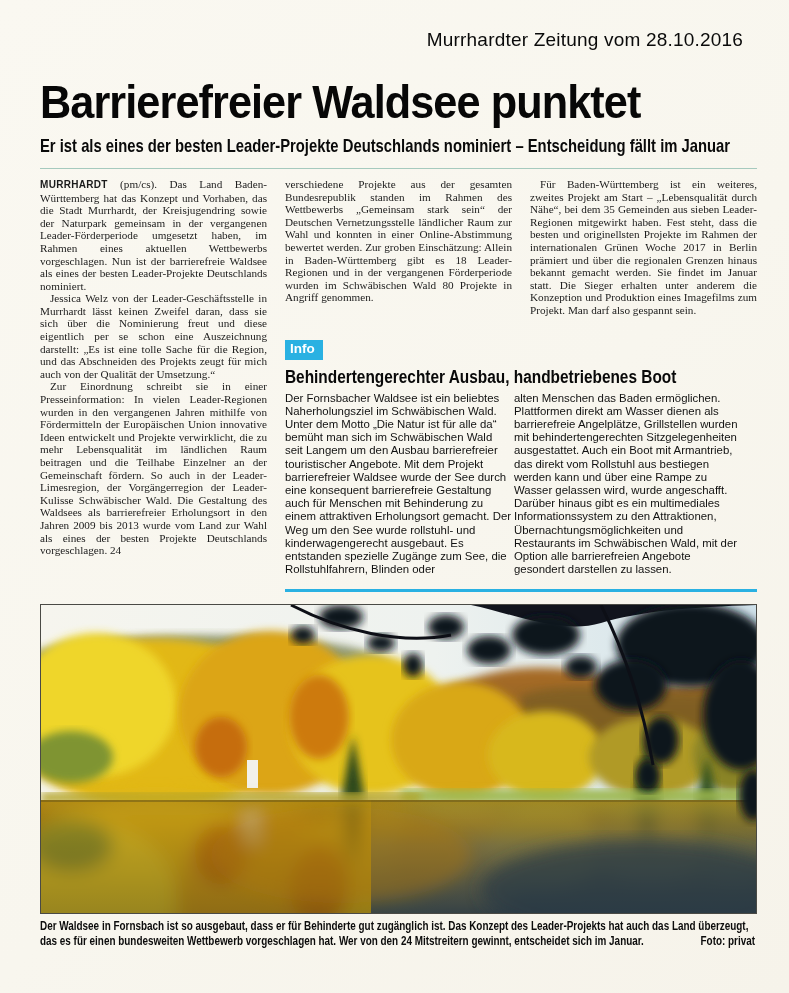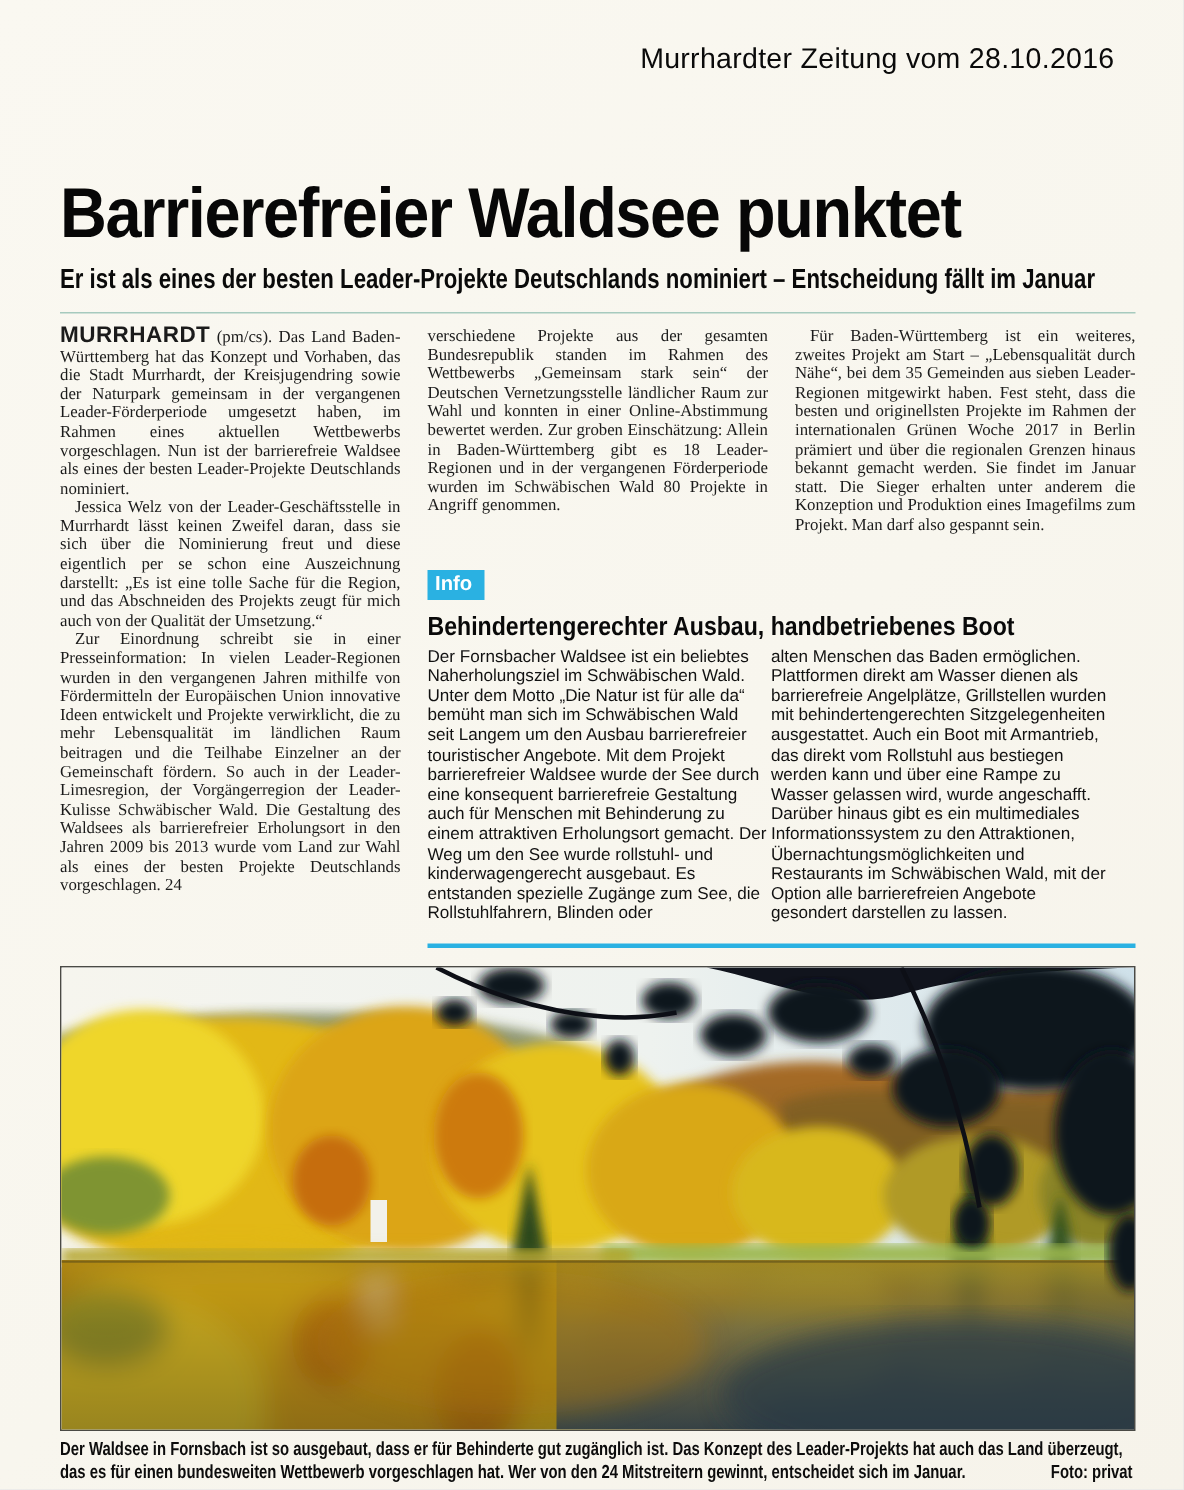--- a/index.html
+++ b/index.html
@@ -4,41 +4,41 @@
 <style>
   html,body{margin:0;padding:0;background:#e8e8e8;}
   .page{
     position:relative;width:789px;height:993px;margin:0 auto;
     background:linear-gradient(135deg,#faf8f1 0%,#f8f6ee 55%,#f6f3ea 100%);
     font-family:"Liberation Sans",sans-serif;color:#141414;overflow:hidden;
   }
   .masthead{
     position:absolute;top:29px;right:46px;font-size:19px;letter-spacing:.2px;color:#0a0a0a;
   }
-  .content{position:absolute;left:40px;top:78px;width:717px;margin-top:40px;}
+  .content{position:absolute;left:40px;top:78px;width:717px;}
   .headline{
     margin:0;font-size:47px;font-weight:700;line-height:1.02;letter-spacing:-1px;
     white-space:nowrap;transform:scaleX(.92);transform-origin:0 50%;color:#070707;
   }
   .subheadline{
     margin:9px 0 0 0;font-size:18.5px;font-weight:700;color:#0a0a0a;
     white-space:nowrap;width:126%;transform:scaleX(.8);transform-origin:0 50%;
   }
   .rule-teal{border:0;border-top:1.5px solid #a6cabe;margin:11px 0 9px 0;}
   .article-grid{
     display:grid;grid-template-columns:227px 227px 227px;column-gap:18px;
     font-family:"Liberation Serif",serif;font-size:11.2px;line-height:12.6px;
     text-align:justify;color:#1b1b1b;
   }
   .article-grid p{margin:0;hyphens:auto;-webkit-hyphens:auto;}
   .ind{text-indent:10px;}
   .col1{grid-column:1;grid-row:1 / span 2;}
   .col2{grid-column:2;grid-row:1;}
   .col3{grid-column:3;grid-row:1;}
-  .lead-loc{font-family:"Liberation Sans",sans-serif;font-weight:700;font-size:15px;letter-spacing:.3px;}
+  .lead-loc{font-family:"Liberation Sans",sans-serif;font-weight:700;font-size:10px;letter-spacing:.3px;}
   .infobox{grid-column:2 / 4;grid-row:2;margin-top:24px;font-family:"Liberation Sans",sans-serif;text-align:left;}
   .info-head{display:flex;align-items:flex-start;flex-direction:column;}
   .info-chip{background:#2ab1e2;color:#fff;font-weight:700;font-size:13.5px;line-height:1;padding:2px 8px 4px 5px;}
   .info-line{flex:1;height:5px;background:#2ab1e2;}
   .info-title{
     margin:11px 0 8px 0;font-size:17.5px;font-weight:700;color:#090909;
     white-space:nowrap;transform:scaleX(.88);transform-origin:0 50%;
   }
   .info-cols{display:flex;column-gap:2px;font-size:11.4px;line-height:13.2px;color:#111;}
   .info-col{width:227px;hyphens:auto;-webkit-hyphens:auto;}

